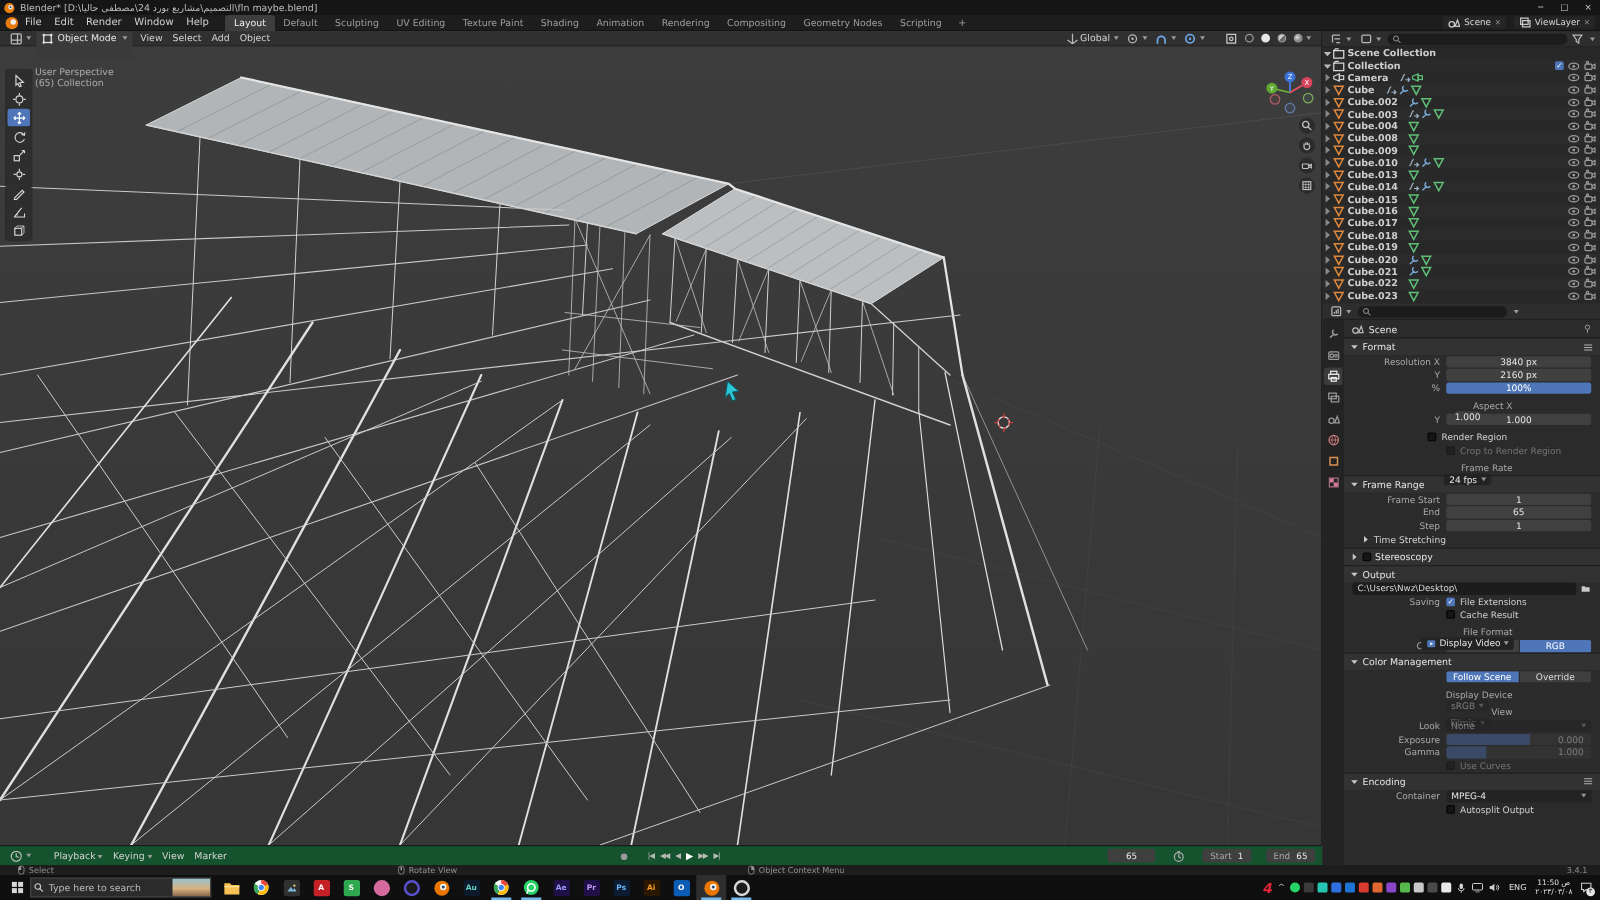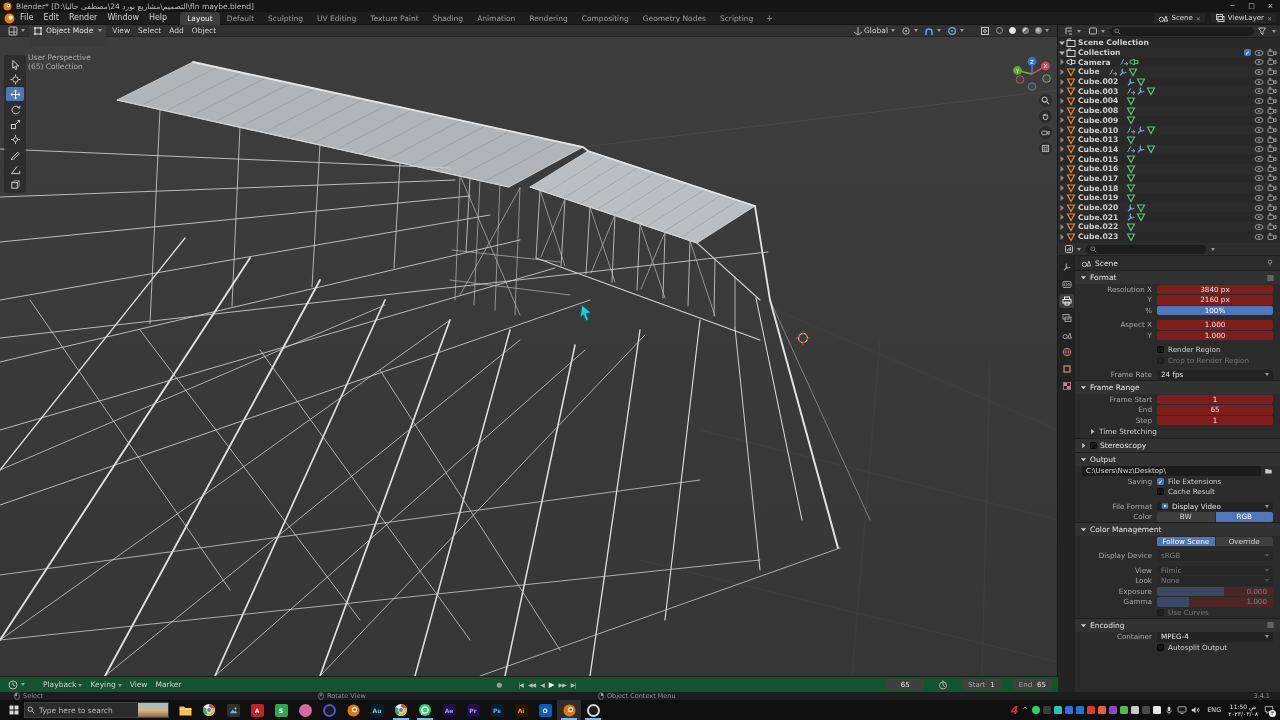--- a/index.html
+++ b/index.html
@@ -86,24 +86,24 @@
          flex-direction:column;align-items:center;padding-top:4px;gap:3px;}
   .ptab{width:15px;height:14px;border-radius:3px 0 0 3px;display:flex;align-items:center;justify-content:center;}
   .ptab.active{background:#3c3c3c;}
   .prop-body{position:absolute;left:17px;top:13px;width:205px;height:436px;overflow:hidden;}
   .breadcrumb{height:14px;display:flex;align-items:center;gap:4px;font-size:7.5px;color:#e0e0e0;padding:0 6px;}
   .psec{border-top:1px solid #1f1f1f;}
   .psec-h{height:13px;display:flex;align-items:center;gap:3px;background:#323232;font-size:7.5px;
           color:#e4e4e4;padding:0 5px;}
   .psec-menu{margin-left:auto;}
   .prow{height:10.5px;display:flex;align-items:center;padding:0 7px 0 0;font-size:7.2px;}
-  .prow.gap{margin-top:4px;}
+  .prow.gap{margin-top:4px;flex-direction:column;}
   .plab{width:82px;text-align:right;color:#a9a9a9;padding-right:5px;white-space:nowrap;overflow:hidden;flex:none;}
   .pfld{flex:1;display:flex;align-items:center;min-width:0;}
-  .fbox{flex:1;height:9.5px;background:#7f1d1d;border-radius:2px;display:flex;align-items:center;
+  .fbox{flex:1;height:9.5px;background:#404040;border-radius:2px;display:flex;align-items:center;
         justify-content:center;color:#e6e6e6;position:relative;overflow:hidden;}
   .fbox.dropb{background:#232323;justify-content:flex-start;padding:0 4px;gap:3px;}
   .fbox.dropb .drop{margin-left:auto;}
   .fbox .fill{position:absolute;left:0;top:0;bottom:0;background:#4f76b8;border-radius:2px 0 0 2px;}
   .fbox .val{position:relative;z-index:1;}
   .fbox.slider .val{margin-left:auto;margin-right:6px;}
   .fbox.fullblue{background:#4f76b8;color:#fff;}
   .dis{opacity:.42;}
   .cbox{width:7px;height:7px;background:#161616;border:1px solid #060606;border-radius:1.5px;flex:none;
         display:flex;align-items:center;justify-content:center;font-size:6px;color:#fff;}

